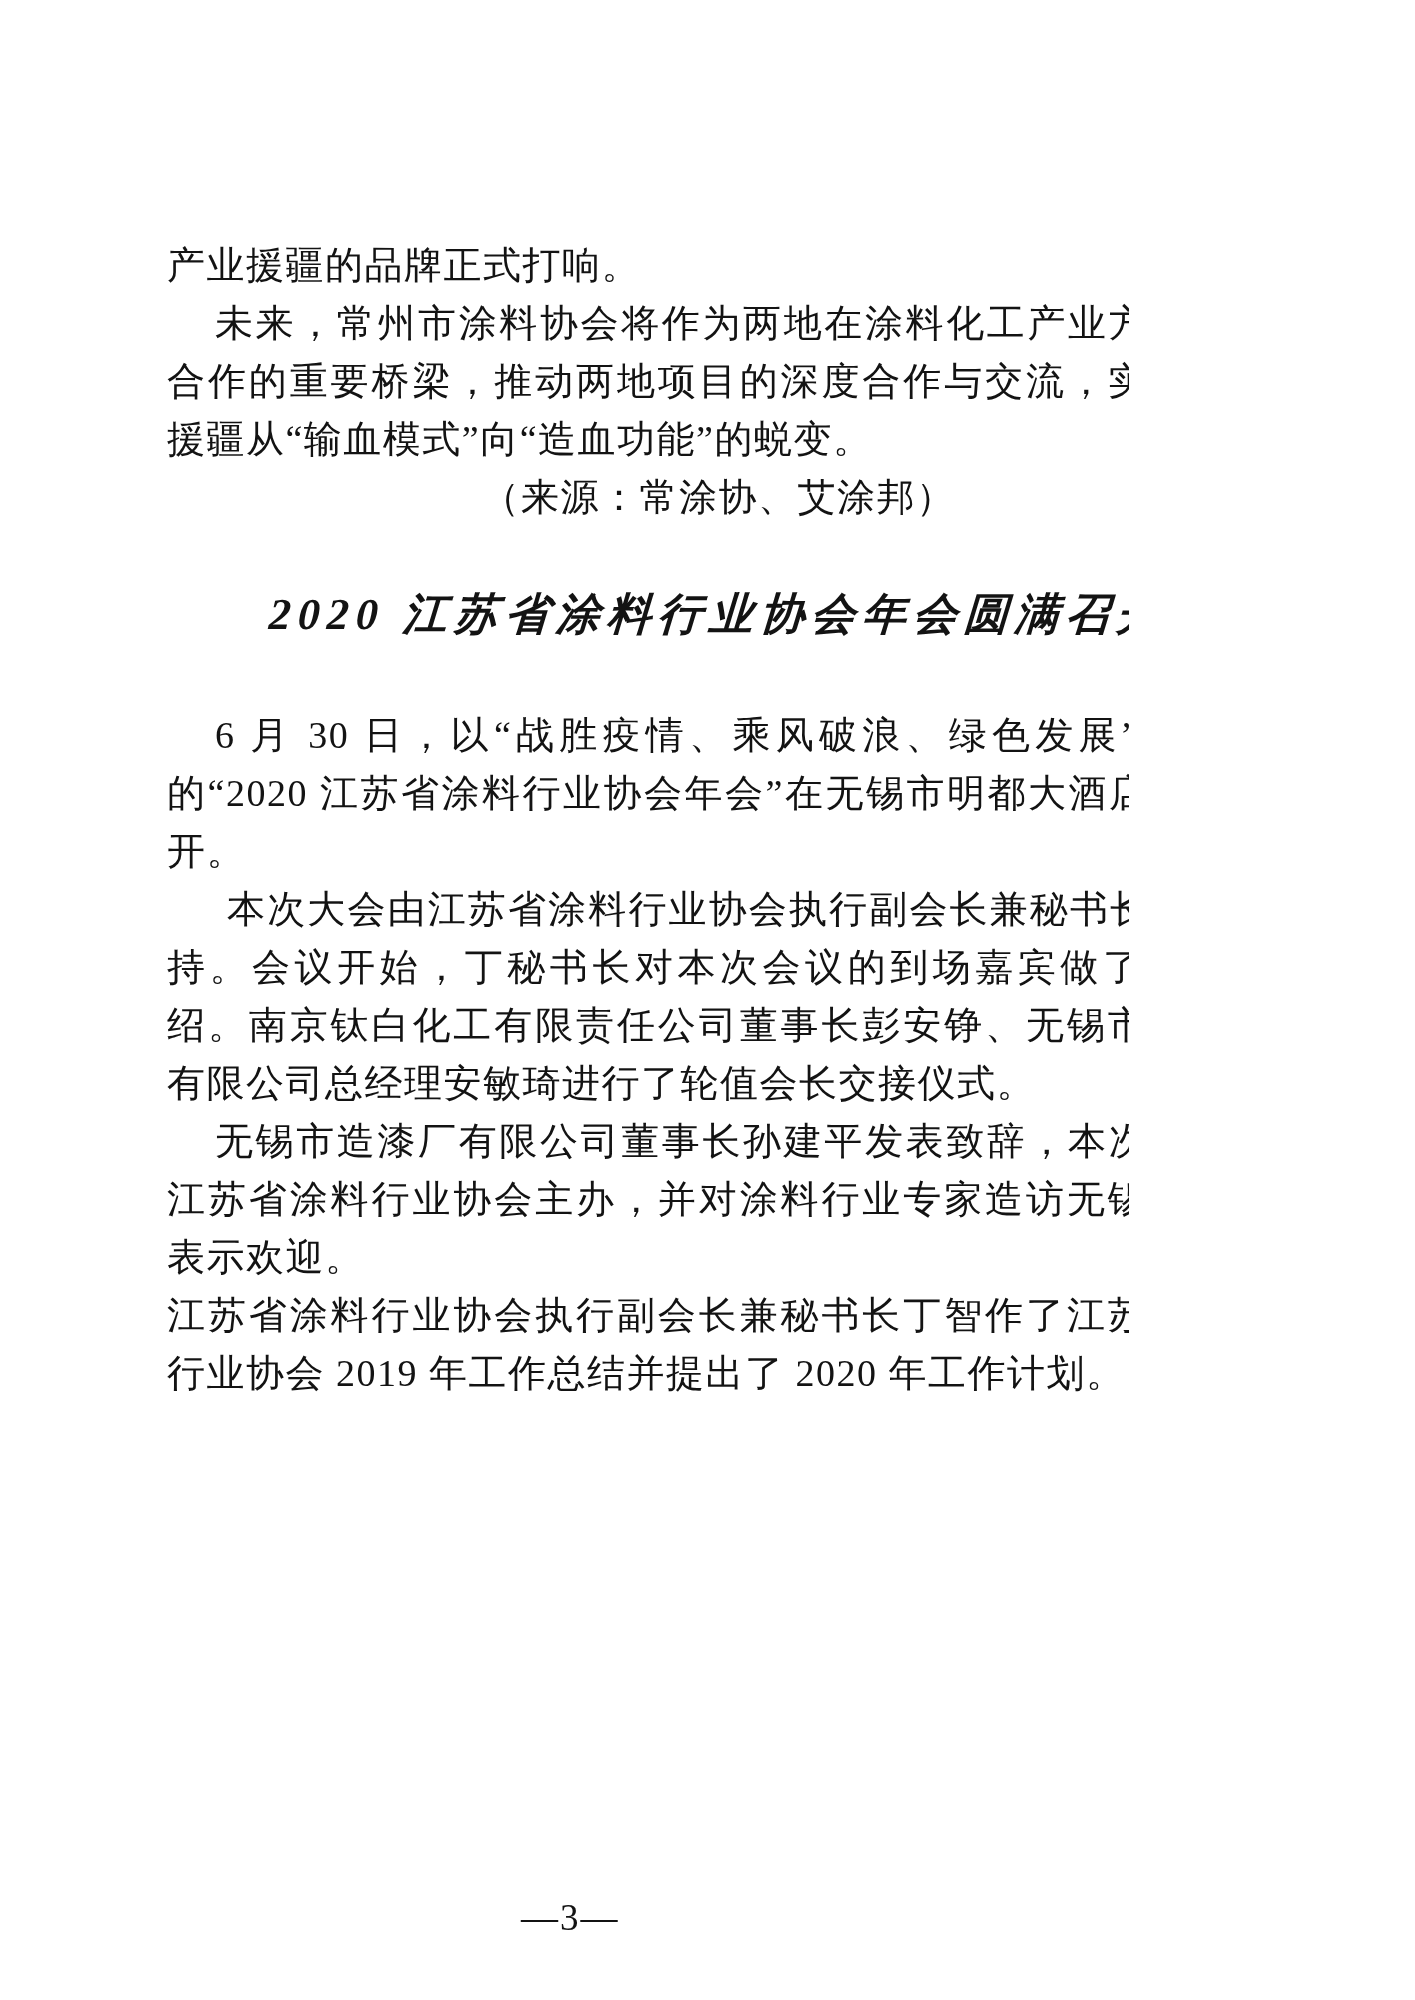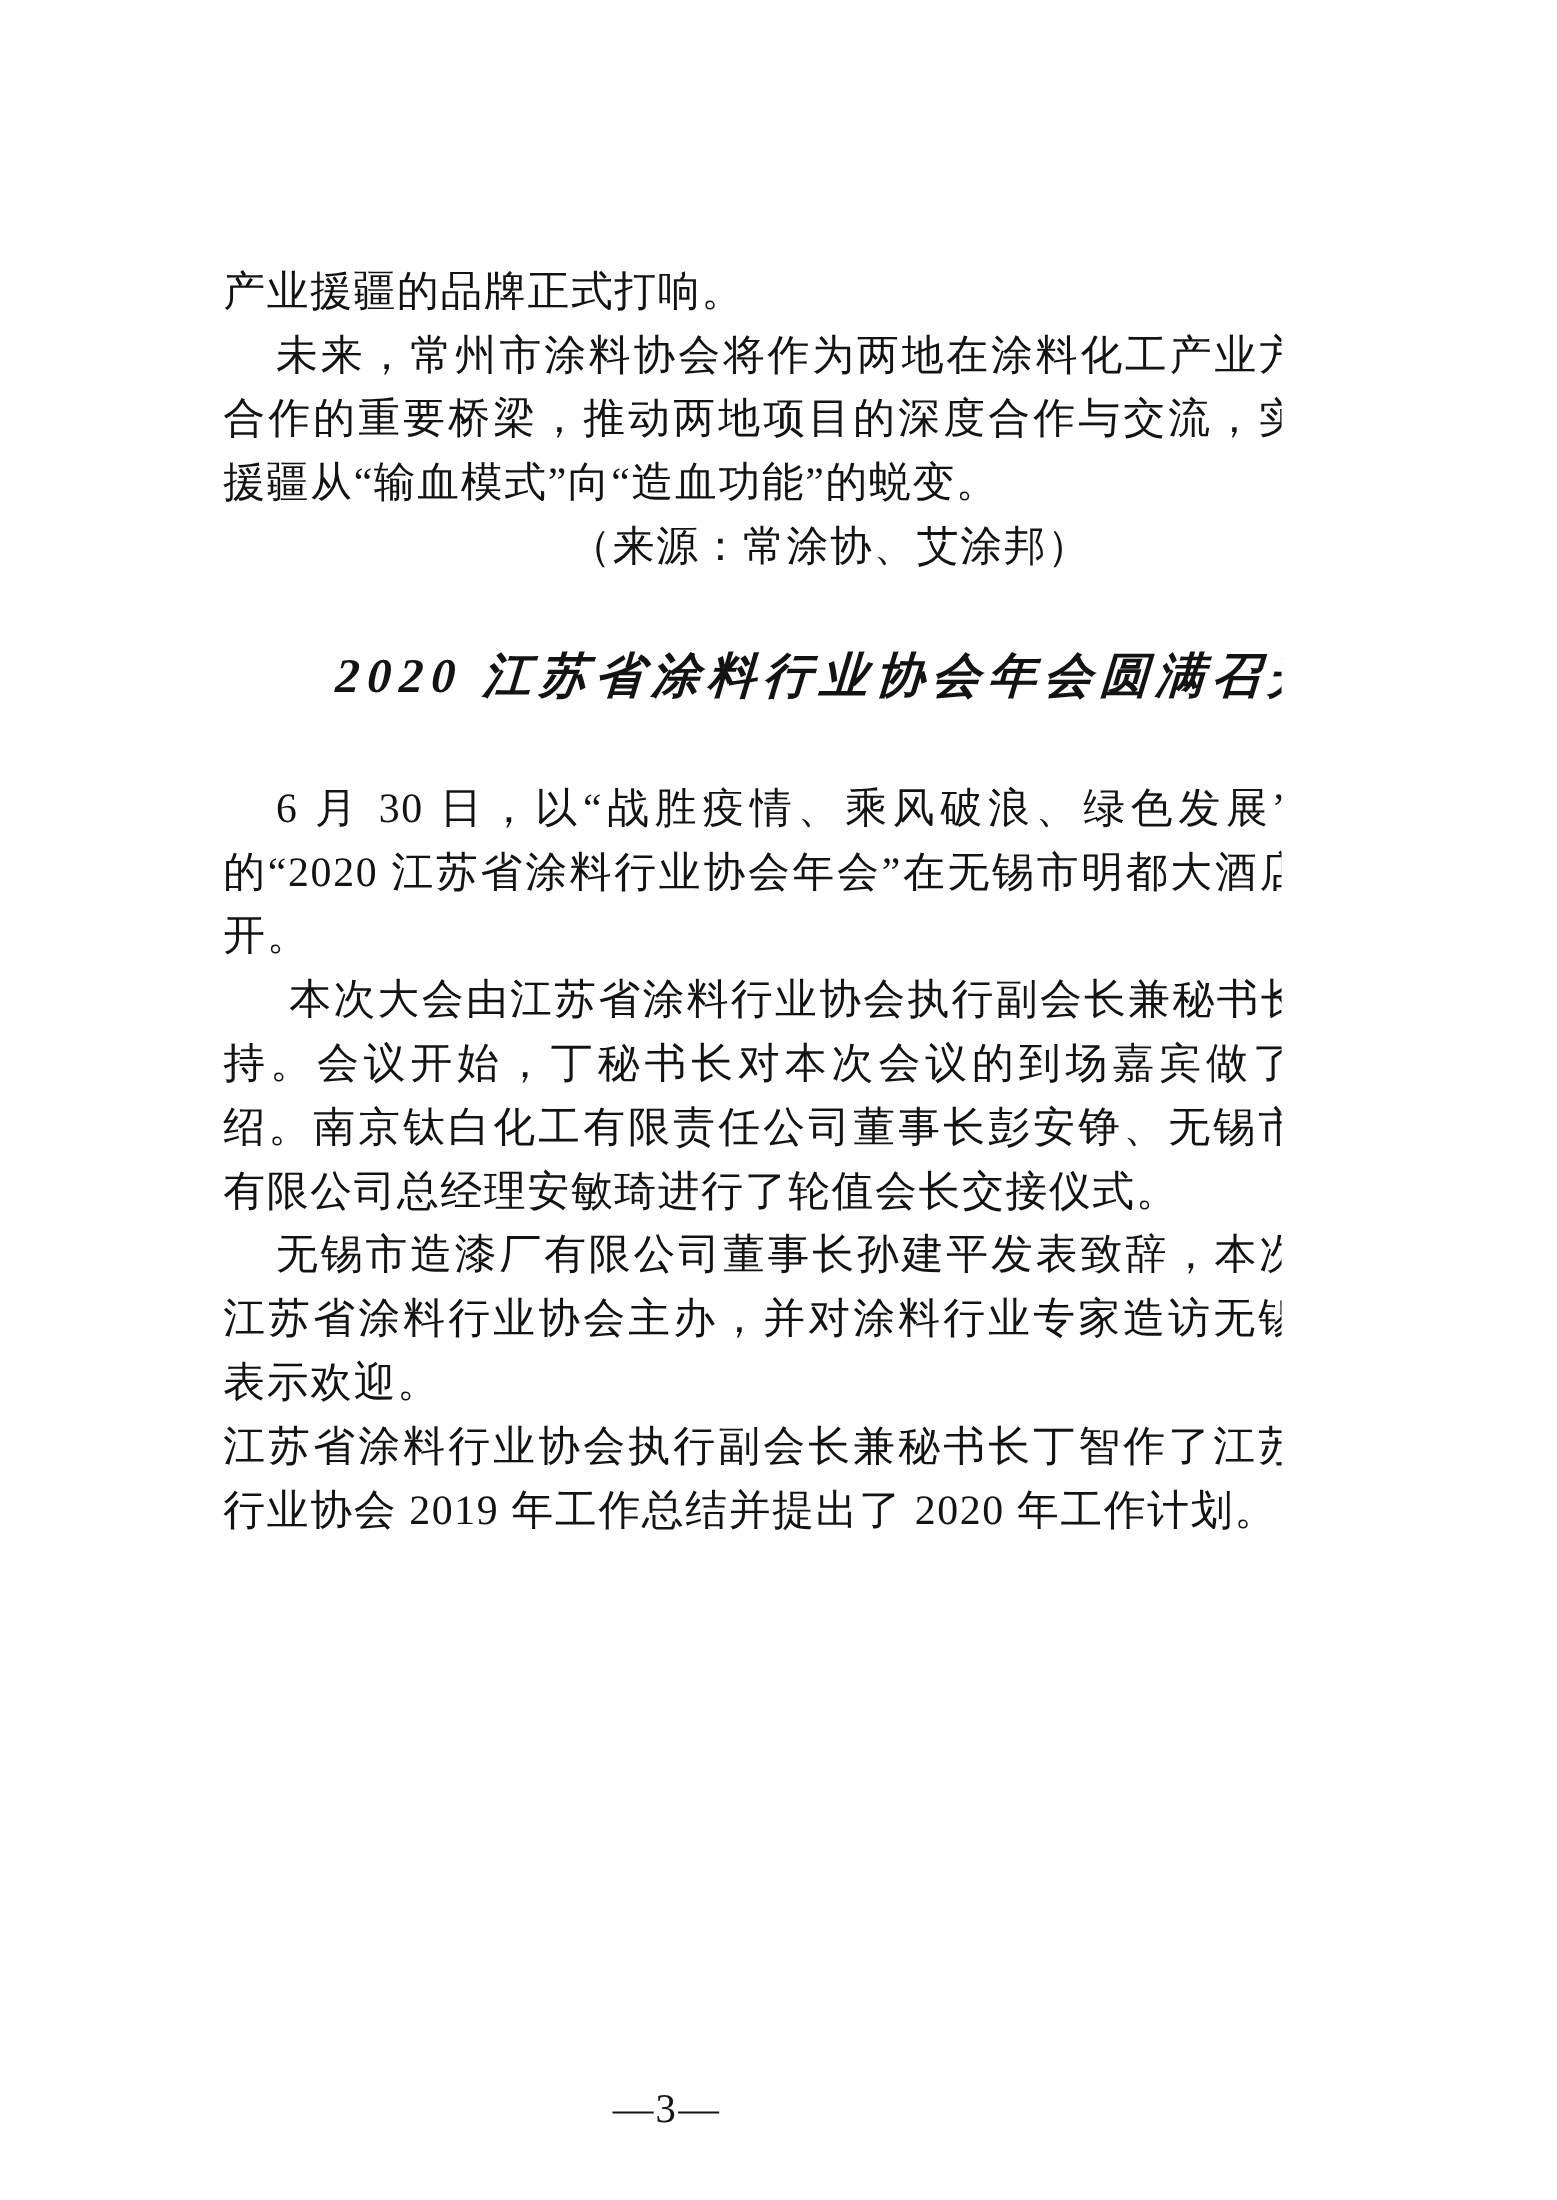--- a/index.html
+++ b/index.html
@@ -8,21 +8,20 @@
     background: #ffffff;
   }
   .page {
     position: relative;
     width: 1129px;
     height: 2000px;
     background: #ffffff;
     overflow: hidden;
     font-family: "Liberation Serif", "DejaVu Serif", serif;
     color: #131313;
-    margin-left: 36px;
   }
   .content {
     position: absolute;
     left: 167px;
     top: 236px;
     width: 1103px;
     font-size: 38px;
     line-height: 58px;
     text-align: justify;
     text-justify: inter-character;

